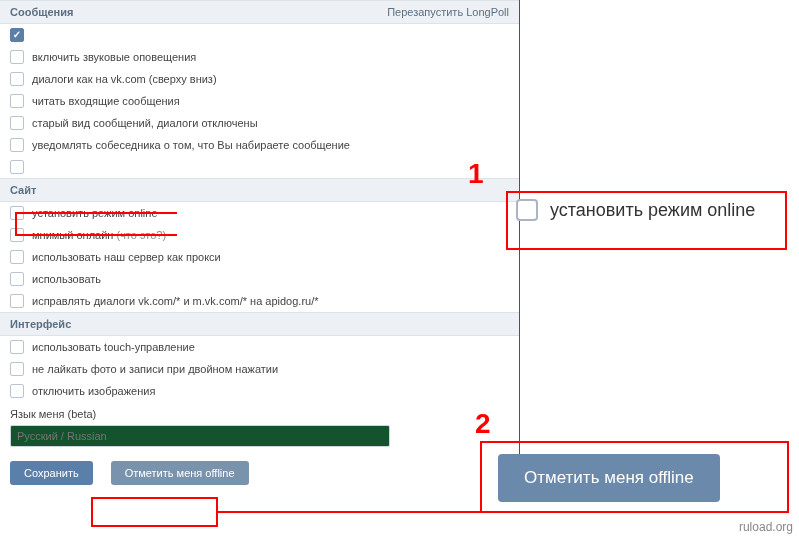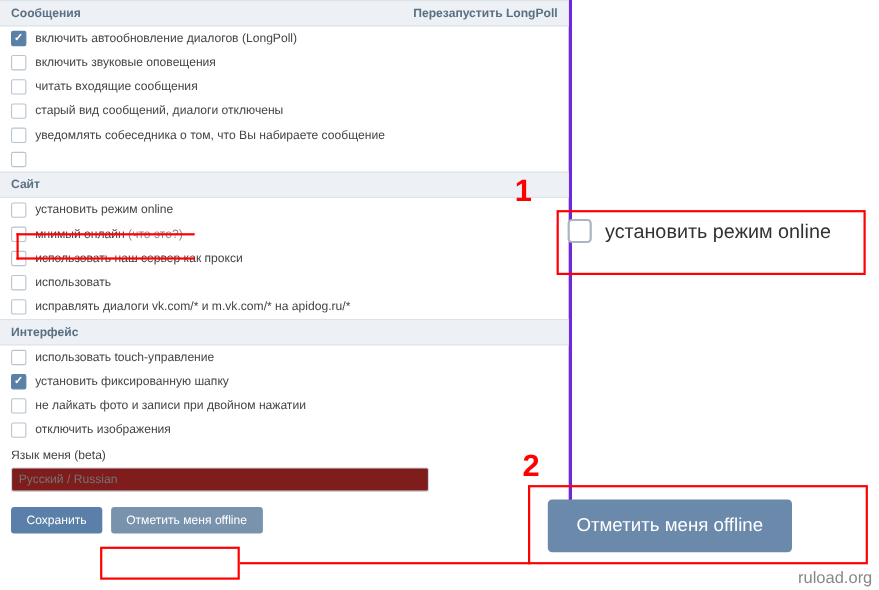--- a/index.html
+++ b/index.html
@@ -8,40 +8,40 @@
     font-size: 11px;
     color: #444;
     background: #fff;
     width: 799px;
     height: 536px;
     position: relative;
     overflow: hidden;
   }
   .panel {
     width: 520px;
-    border-right: 3px solid #6d28d9;
+    border-right: 1px solid #6d28d9;
     position: absolute;
     top: 0;
     left: 0;
   }
   .section-header {
     background: #edf1f5;
     border-top: 1px solid #dbe2e8;
     border-bottom: 1px solid #dbe2e8;
     padding: 5px 10px;
     color: #5a6f82;
     font-weight: bold;
     font-size: 11px;
     display: flex;
     justify-content: space-between;
     align-items: center;
   }
   .section-header a {
     color: #5a6f82;
-    font-weight: bold;
+    font-weight: normal;
     cursor: pointer;
     text-decoration: none;
   }
   .row {
     padding: 3px 10px;
     display: flex;
     align-items: center;
     gap: 8px;
     min-height: 22px;
   }
@@ -81,26 +81,26 @@
   }
   .lang-input {
     margin: 2px 10px 8px;
     width: 380px;
     padding: 4px 6px;
     border: 1px solid #cdd5dc;
     border-radius: 2px;
     color: #9aa5af;
     font-family: inherit;
     font-size: 11px;
-    background: #7f1d1d;
+    background: #14532d;
   }
   .btn-row {
     padding: 6px 10px 14px;
     display: flex;
-    gap: 8px;
+    gap: 18px;
   }
   .btn {
     border: none;
     border-radius: 3px;
     padding: 6px 14px;
     font-size: 11px;
     font-family: inherit;
     cursor: pointer;
     color: #fff;
   }
@@ -166,41 +166,44 @@
     border-radius: 4px;
     padding: 14px 26px;
     font-size: 17px;
     font-family: inherit;
     cursor: pointer;
   }
   .watermark {
     position: absolute;
     right: 6px; bottom: 2px;
     color: #888;
-    font-size: 15px;
+    font-size: 12px;
     font-family: Arial, sans-serif;
   }
 </style>
 </head>
 <body>
 
 <div class="panel">
 
   
   <div class="section-header">
     <span>Сообщения</span>
     <a>Перезапустить LongPoll</a>
   </div>
   <div class="row">
     <span class="chk checked"></span>
-    <span class="row-label">включить автообновление диалогов (LongPoll)</span>
   </div>
   <div class="row">
     <span class="chk"></span>
     <span class="row-label">включить звуковые оповещения</span>
+  </div>
+  <div class="row">
+    <span class="chk"></span>
+    <span class="row-label">диалоги как на vk.com (сверху вниз)</span>
   </div>
   <div class="row">
     <span class="chk"></span>
     <span class="row-label">читать входящие сообщения</span>
   </div>
   <div class="row">
     <span class="chk"></span>
     <span class="row-label">старый вид сообщений, диалоги отключены</span>
   </div>
   <div class="row">
@@ -239,24 +242,20 @@
     <span class="row-label">исправлять диалоги vk.com/* и m.vk.com/* на apidog.ru/*</span>
   </div>
 
   
   <div class="section-header">
     <span>Интерфейс</span>
   </div>
   <div class="row">
     <span class="chk"></span>
     <span class="row-label">использовать touch-управление</span>
-  </div>
-  <div class="row">
-    <span class="chk checked"></span>
-    <span class="row-label">установить фиксированную шапку</span>
   </div>
   <div class="row">
     <span class="chk"></span>
     <span class="row-label">не лайкать фото и записи при двойном нажатии</span>
   </div>
   <div class="row">
     <span class="chk"></span>
     <span class="row-label">отключить изображения</span>
   </div>
 

